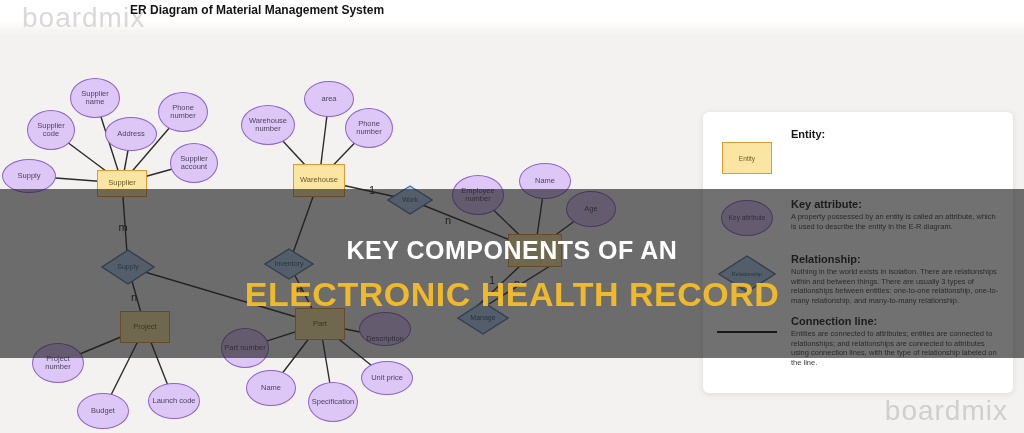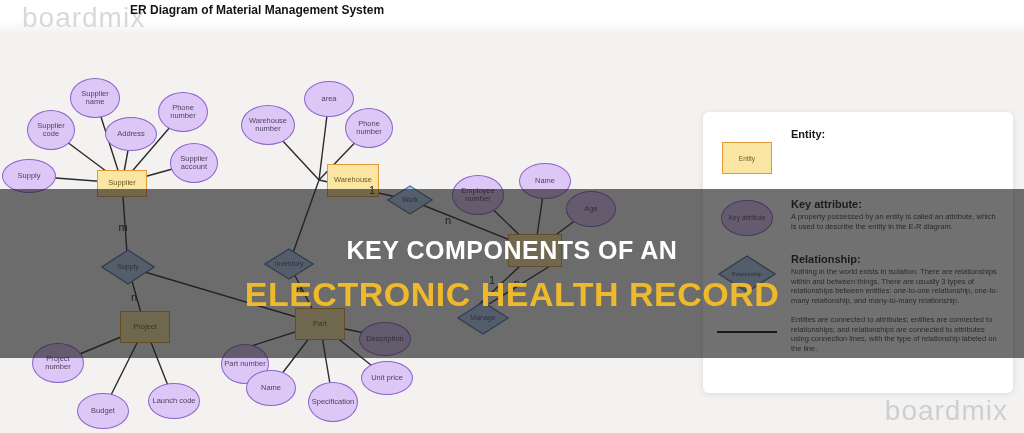--- a/index.html
+++ b/index.html
@@ -123,39 +123,39 @@
     </div>
     <div class="node attribute" style="left: 32px; top: 343px; width: 52px; height: 40px;">
       <span>Project number</span>
     </div>
     <div class="node attribute" style="left: 77px; top: 393px; width: 52px; height: 36px;">
       <span>Budget</span>
     </div>
     <div class="node attribute" style="left: 148px; top: 383px; width: 52px; height: 36px;">
       <span>Launch code</span>
     </div>
-    <div class="node attribute" style="left: 221px; top: 344px; width: 48px; height: 40px; text-align: right;">
+    <div class="node attribute" style="left: 221px; top: 328px; width: 48px; height: 40px; text-align: right;">
       <span>Part number</span>
     </div>
-    <div class="node attribute" style="left: 359px; top: 322px; width: 52px; height: 34px;">
+    <div class="node attribute" style="left: 359px; top: 312px; width: 52px; height: 34px; align-items: flex-end;">
       <span>Description</span>
     </div>
     <div class="node attribute" style="left: 246px; top: 370px; width: 50px; height: 36px;">
       <span>Name</span>
     </div>
     <div class="node attribute" style="left: 308px; top: 382px; width: 50px; height: 40px;">
       <span>Specification</span>
     </div>
     <div class="node attribute" style="left: 361px; top: 361px; width: 52px; height: 34px;">
       <span>Unit price</span>
     </div>
     <div class="node entity" style="left: 97px; top: 169.5px; width: 50px; height: 27px;">
       <span>Supplier</span>
     </div>
-    <div class="node entity" style="left: 293px; top: 163.5px; width: 52px; height: 33px; margin-left: 34px;">
+    <div class="node entity" style="left: 293px; top: 163.5px; width: 52px; height: 33px;">
       <span>Warehouse</span>
     </div>
     <div class="node entity" style="left: 508px; top: 233.5px; width: 54px; height: 33px;">
       <span></span>
     </div>
     <div class="node entity" style="left: 120px; top: 311px; width: 50px; height: 32px;">
       <span>Project</span>
     </div>
     <div class="node entity" style="left: 295px; top: 308px; width: 50px; height: 32px;">
       <span>Part</span>
@@ -225,20 +225,21 @@
       <div class="ltext">
         <div class="lhead">Relationship:</div>
         <div class="lbody">Nothing in the world exists in isolation. There are relationships within and between things. There are usually 3 types of relationships between entities: one-to-one relationship, one-to-many relationship, and many-to-many relationship.</div>
       </div>
     </div>
     <div class="lrow" style="top: 203px;">
       <div class="licon-col">
         <div class="li-line"></div>
       </div>
       <div class="ltext">
+        <div class="lhead">Connection line:</div>
         <div class="lbody">Entities are connected to attributes; entities are connected to relationships; and relationships are connected to attributes using connection lines, with the type of relationship labeled on the line.</div>
       </div>
     </div>
   </aside>
 
 <div class="overlay">
   <div class="ov1">KEY COMPONENTS OF AN</div>
   <div class="ov2">ELECTRONIC HEALTH RECORD</div>
 </div>
 

